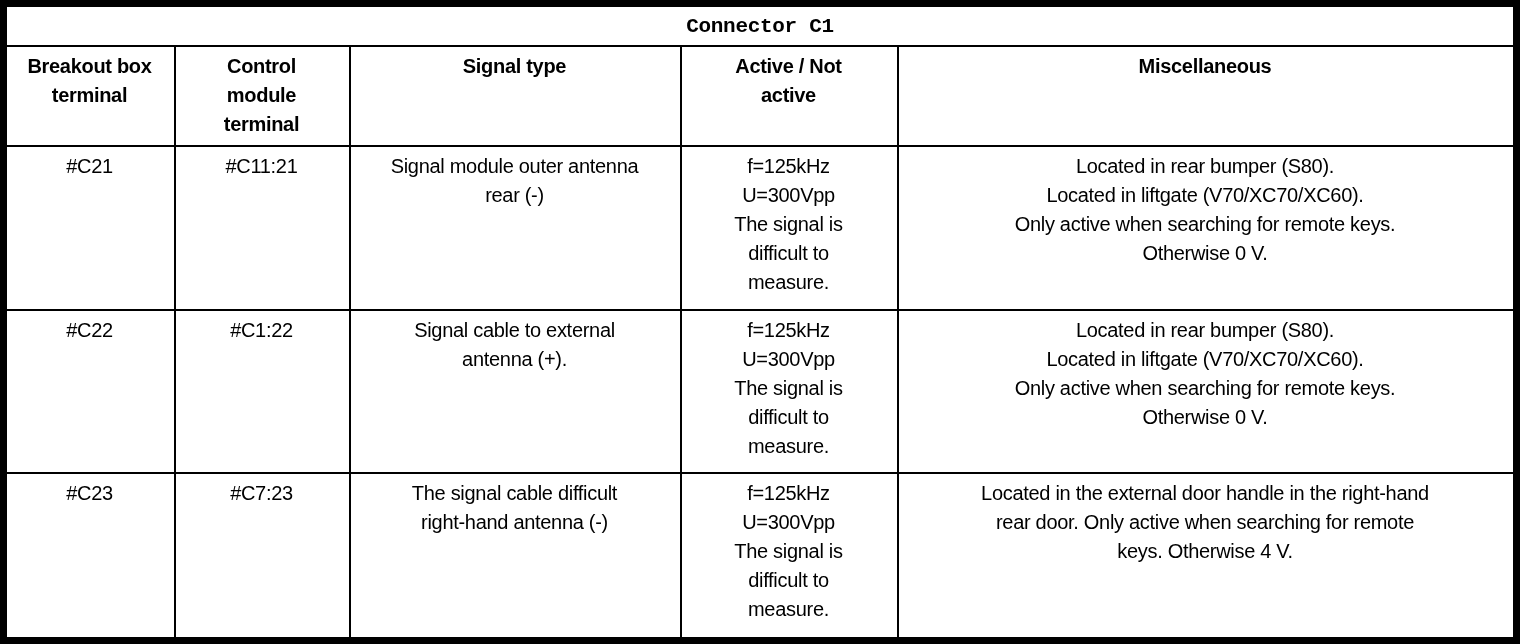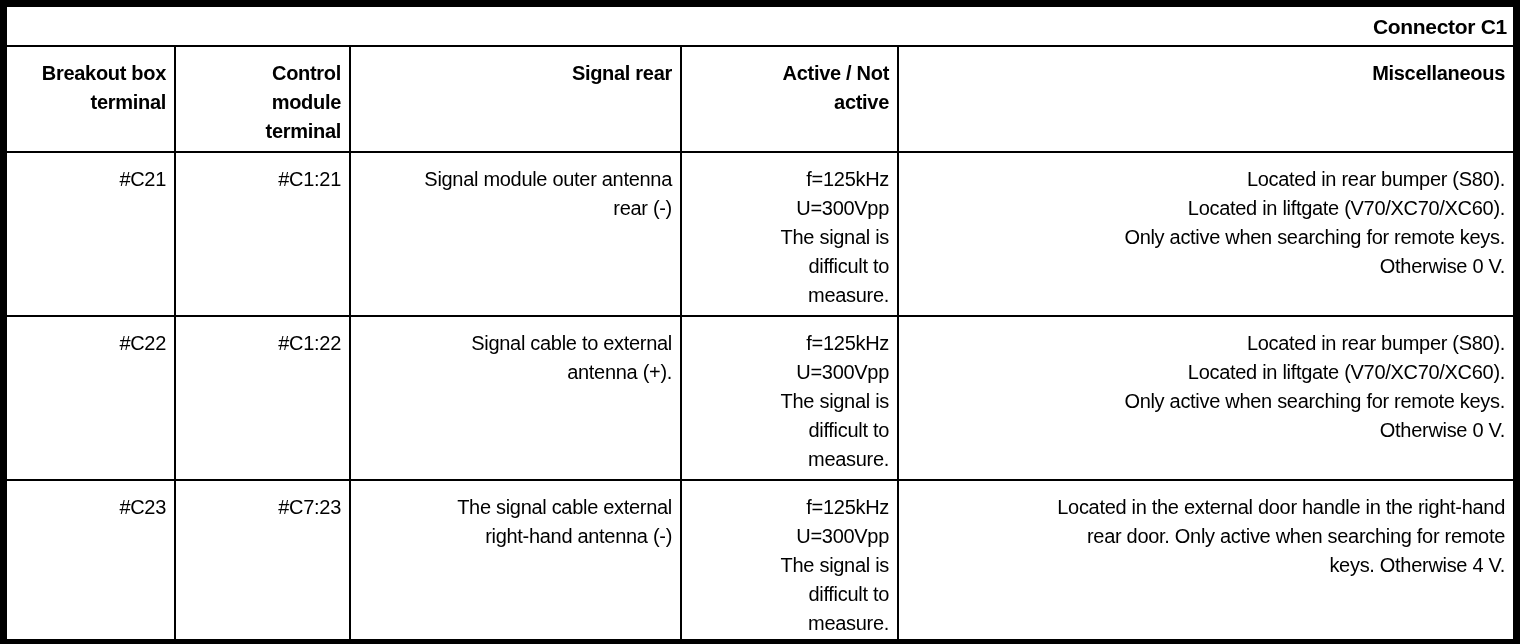--- a/index.html
+++ b/index.html
@@ -18,36 +18,37 @@
   table.connector {
     width: 100%;
     height: 100%;
     border-collapse: collapse;
     table-layout: fixed;
   }
   table.connector th,
   table.connector td {
     border: 2px solid #000000;
     vertical-align: top;
-    text-align: right;
-    padding: 12px 8px 5px 6px;
+    text-align: center;
+    padding: 5px 8px 5px 6px;
     font-size: 20px;
     line-height: 29px;
     letter-spacing: -0.3px;
     color: #000000;
     white-space: pre-line;
     overflow: hidden;
   }
   table.connector tr.title-row th {
-    text-align: right;
+    text-align: center;
     vertical-align: middle;
     font-weight: bold;
     font-size: 21px;
     padding: 4px 6px;
     white-space: normal;
+    font-family: Liberation Mono, monospace;
   }
   table.connector tr.header-row th {
     font-weight: bold;
   }
   tr.title-row  { height: 40px; }
   tr.header-row { height: 100px; }
   tr.body-row-0 { height: 163px; margin-left: 36px; }
   tr.body-row-1 { height: 161px; }
   tr.body-row-2 { height: 164px; }
 </style>
@@ -66,30 +67,30 @@
     <thead>
       <tr class="title-row">
         <th colspan="5">Connector C1</th>
       </tr>
       <tr class="header-row">
         <th>Breakout box
 terminal</th>
         <th>Control
 module
 terminal</th>
-        <th>Signal rear</th>
+        <th>Signal type</th>
         <th>Active / Not
 active</th>
         <th>Miscellaneous</th>
       </tr>
     </thead>
     <tbody>
       <tr class="body-row-0">
         <td>#C21</td>
-        <td>#C1:21</td>
+        <td>#C11:21</td>
         <td>Signal module outer antenna
 rear (-)</td>
         <td>f=125kHz
 U=300Vpp
 The signal is
 difficult to
 measure.</td>
         <td>Located in rear bumper (S80).
 Located in liftgate (V70/XC70/XC60).
 Only active when searching for remote keys.
@@ -106,21 +107,21 @@
 difficult to
 measure.</td>
         <td>Located in rear bumper (S80).
 Located in liftgate (V70/XC70/XC60).
 Only active when searching for remote keys.
 Otherwise 0 V.</td>
       </tr>
       <tr class="body-row-2">
         <td>#C23</td>
         <td>#C7:23</td>
-        <td>The signal cable external
+        <td>The signal cable difficult
 right-hand antenna (-)</td>
         <td>f=125kHz
 U=300Vpp
 The signal is
 difficult to
 measure.</td>
         <td>Located in the external door handle in the right-hand
 rear door. Only active when searching for remote
 keys. Otherwise 4 V.</td>
       </tr>

